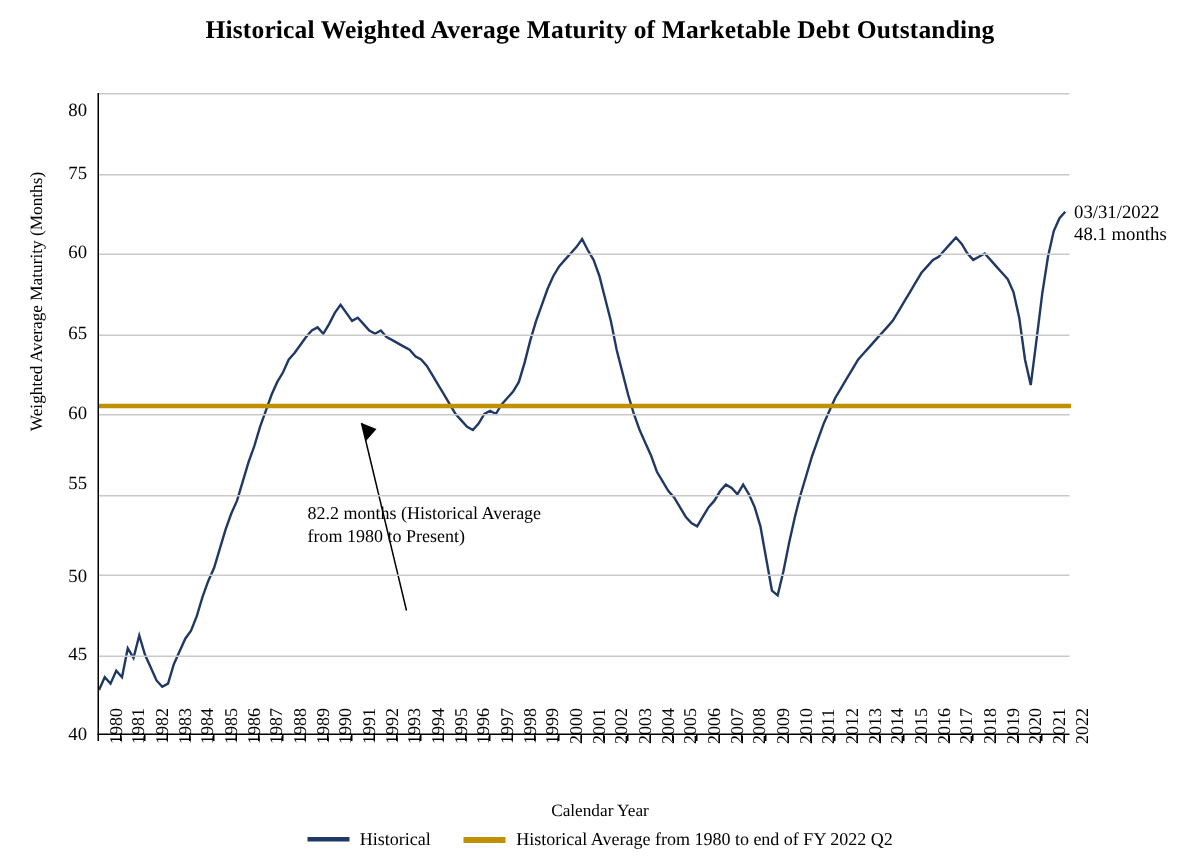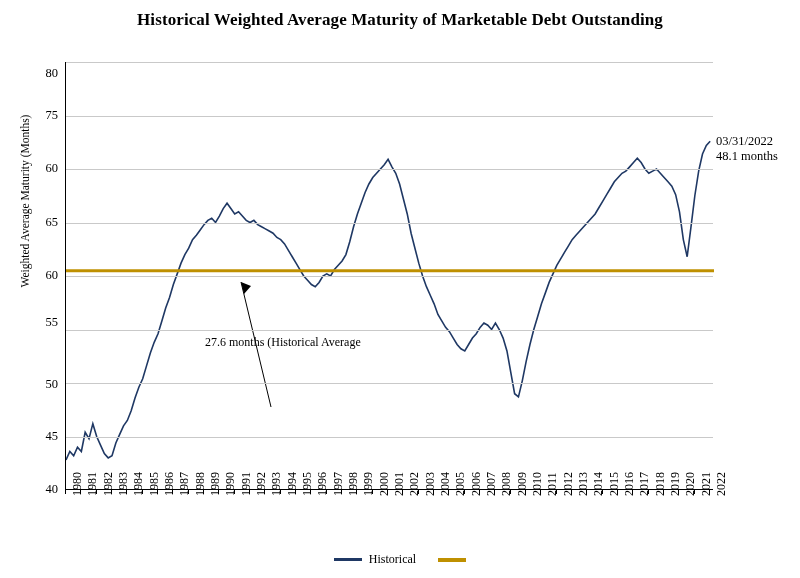--- a/index.html
+++ b/index.html
@@ -128,54 +128,57 @@
   svg { display: block; }
 </style>
 </head>
 <body>
 
 <div id="chart-root">
 
   <div id="chart-title">Historical Weighted Average Maturity of Marketable Debt Outstanding</div>
 
   <div id="ylabel">Weighted Average Maturity (Months)</div>
+  <div id="xlabel">Calendar Year</div>
 
   <div id="plot-area">
     <svg id="plot-svg" width="648" height="428" viewBox="0 0 648 428" preserveAspectRatio="none">
         <path d="M0.00,398.04 L3.83,389.48 L7.67,393.76 L11.50,385.20 L15.34,389.48 L19.17,370.22 L23.01,376.64 L26.84,361.66 L30.67,374.50 L34.51,383.06 L38.34,391.62 L42.18,395.90 L46.01,393.76 L49.85,380.92 L53.68,372.36 L57.51,363.80 L61.35,358.45 L65.18,348.82 L69.02,335.98 L72.85,325.28 L76.69,316.72 L80.52,303.88 L84.36,291.04 L88.19,280.34 L92.02,271.78 L95.86,258.94 L99.69,246.10 L103.53,235.40 L107.36,222.56 L111.20,211.86 L115.03,201.16 L118.86,192.60 L122.70,186.18 L126.53,177.62 L130.37,173.34 L134.20,167.99 L138.04,162.64 L141.87,158.36 L145.70,156.22 L149.54,160.50 L153.37,154.08 L157.21,146.59 L161.04,141.24 L164.88,146.59 L168.71,151.94 L172.54,149.80 L176.38,154.08 L180.21,158.36 L184.05,160.50 L187.88,158.36 L191.72,162.64 L195.55,164.78 L199.38,166.92 L203.22,169.06 L207.05,171.20 L210.89,175.48 L214.72,177.62 L218.56,181.90 L222.39,188.32 L226.22,194.74 L230.06,201.16 L233.89,207.58 L237.73,214.00 L241.56,218.28 L245.40,222.56 L249.23,224.70 L253.07,220.42 L256.90,214.00 L260.73,211.86 L264.57,214.00 L268.40,207.58 L272.24,203.30 L276.07,199.02 L279.91,192.60 L283.74,179.76 L287.57,164.78 L291.41,151.94 L295.24,141.24 L299.08,130.54 L302.91,121.98 L306.75,115.56 L310.58,111.28 L314.41,107.00 L318.25,102.72 L322.08,97.37 L325.92,104.86 L329.75,111.28 L333.59,121.98 L337.42,136.96 L341.25,151.94 L345.09,171.20 L348.92,186.18 L352.76,201.16 L356.59,214.00 L360.43,224.70 L364.26,233.26 L368.09,241.82 L371.93,252.52 L375.76,258.94 L379.60,265.36 L383.43,269.64 L387.27,276.06 L391.10,282.48 L394.93,286.76 L398.77,288.90 L402.60,282.48 L406.44,276.06 L410.27,271.78 L414.11,265.36 L417.94,261.08 L421.78,263.22 L425.61,267.50 L429.44,261.08 L433.28,267.50 L437.11,276.06 L440.95,288.90 L444.78,310.30 L448.62,331.70 L452.45,334.91 L456.28,318.86 L460.12,299.60 L463.95,282.48 L467.79,267.50 L471.62,254.66 L475.46,241.82 L479.29,231.12 L483.12,220.42 L486.96,211.86 L490.79,203.30 L494.63,196.88 L498.46,190.46 L502.30,184.04 L506.13,177.62 L509.96,173.34 L513.80,169.06 L517.63,164.78 L521.47,160.50 L525.30,156.22 L529.14,151.94 L532.97,145.52 L536.80,139.10 L540.64,132.68 L544.47,126.26 L548.31,119.84 L552.14,115.56 L555.98,111.28 L559.81,109.14 L563.64,104.86 L567.48,100.58 L571.31,96.30 L575.15,100.58 L578.98,107.00 L582.82,111.28 L586.65,109.14 L590.49,107.00 L594.32,111.28 L598.15,115.56 L601.99,119.84 L605.82,124.12 L609.66,132.68 L613.49,149.80 L617.33,177.62 L621.16,194.74 L624.99,164.78 L628.83,133.75 L632.66,109.14 L636.50,92.02 L640.33,83.46 L644.17,79.18 L648.00,NaN" fill="none" stroke="#1f3864" stroke-width="1.6"></path>
         <line x1="0" x2="648" y1="208.65" y2="208.65" stroke="#bf9000" stroke-width="3"></line>
         <path d="M205,345 L175,220" stroke="#000" stroke-width="1" fill="none"></path>
         <polygon points="175,220 185,224 178,232" fill="#000"></polygon>
       </svg>
   <div class="gridline" style="top: 374.5px;"></div>
       <div class="gridline" style="top: 321px;"></div>
       <div class="gridline" style="top: 267.5px;"></div>
       <div class="gridline" style="top: 214px;"></div>
       <div class="gridline" style="top: 160.5px;"></div>
       <div class="gridline" style="top: 107px;"></div>
       <div class="gridline" style="top: 53.5px;"></div>
       <div class="gridline" style="top: 0px;"></div>
     </div>
 
   <div id="annotation">
-    <div>27.6 months (Historical Average</div>
+    <div>82.2 months (Historical Average</div>
+    <div>from 1980 to Present)</div>
   </div>
 
   <div id="endpoint-label">
     <div>03/31/2022</div>
     <div>48.1 months</div>
   </div>
 
   <div id="legend">
     <div class="legend-entry">
       <span class="legend-swatch" style="background: rgb(31, 56, 100);"></span>
       <span>Historical</span>
     </div>
     <div class="legend-entry">
       <span class="legend-swatch" style="background: rgb(191, 144, 0); height: 4px;"></span>
+      <span>Historical Average from 1980 to end of FY 2022 Q2</span>
     </div>
   </div>
 
 <div class="ytick-label" style="top: 482px;">40</div>
     <div class="ytick-label" style="top: 428.5px;">45</div>
     <div class="ytick-label" style="top: 377px;">50</div>
     <div class="ytick-label" style="top: 315px;">55</div>
     <div class="ytick-label" style="top: 268px;">60</div>
     <div class="ytick-label" style="top: 214.5px;">65</div>
     <div class="ytick-label" style="top: 161px;">60</div>

